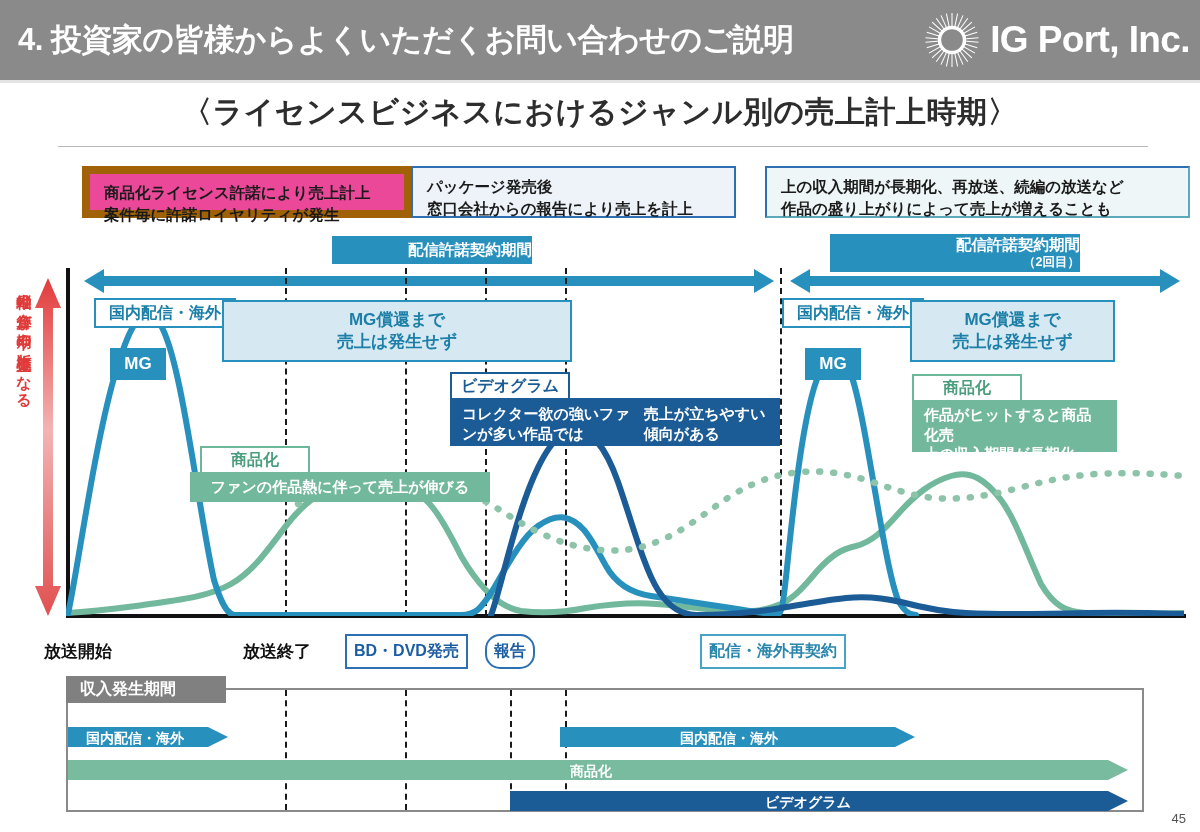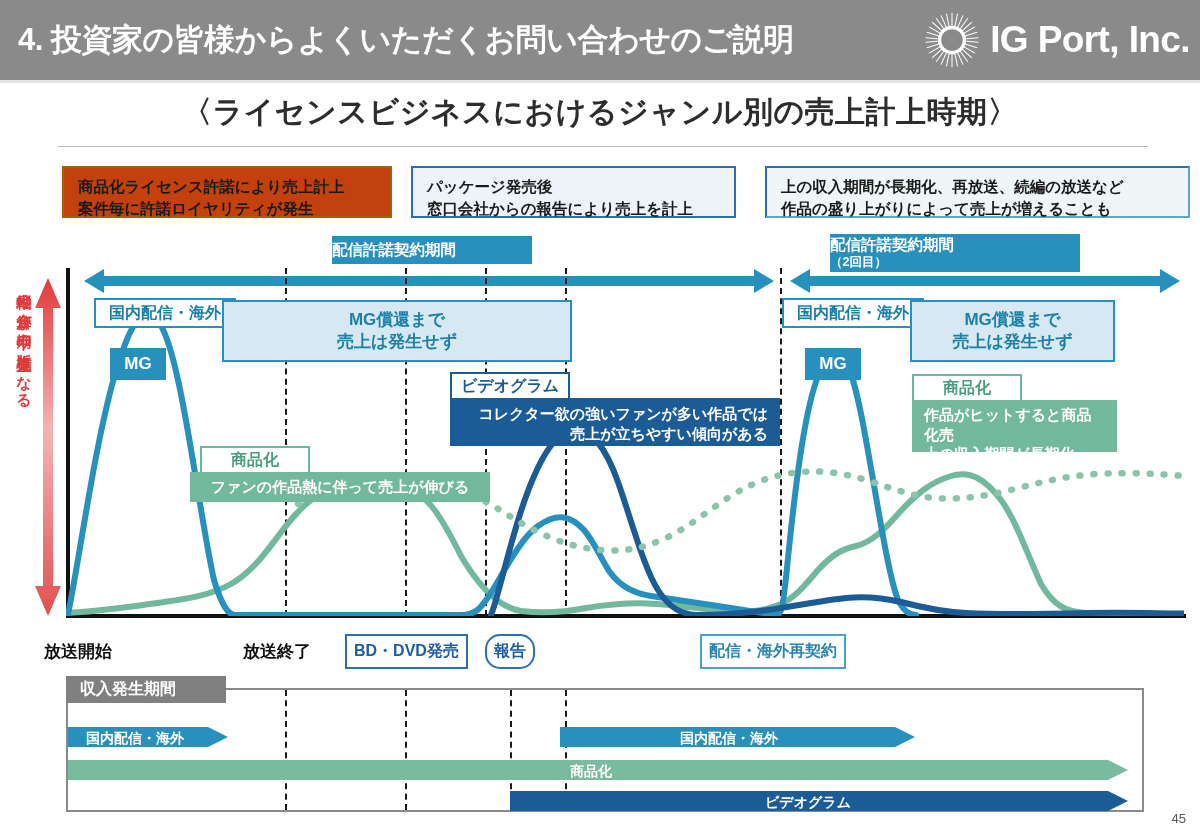--- a/index.html
+++ b/index.html
@@ -47,30 +47,30 @@
     position: absolute; left: 58px; top: 146px; width: 1090px; height: 1px;
     background: #b9b9b9;
   }
 
   
   .callout {
     position: absolute; padding: 8px 10px 8px 14px;
     font-size: 15.5px; line-height: 1.42; color: #1a1a1a; font-weight: 600;
     white-space: pre-line;
   }
-  .callout-green { background: #c2410c; border: 2px solid #a16207; }
+  .callout-green { background: #ec4899; border: 8px solid #a16207; margin-left: 20px; }
   .callout-blue  { background: #eef3fa; border: 2px solid #2d6fb0; }
   .callout-mix   { background: #eef6f7; border: 2px solid #5ea8bb;
                    border-left-color: #2d6fb0; border-top-color: #2d6fb0; }
 
   
   .period-tab {
     position: absolute; background: #2790bd; color: #fff;
     font-size: 15.5px; font-weight: 700; text-align: center;
-    display: flex; flex-direction: column; align-items: flex-start; justify-content: center;
+    display: flex; flex-direction: column; align-items: flex-end; justify-content: center;
     line-height: 1.18;
   }
   .period-tab .sub { font-size: 12.5px; font-weight: 600; }
 
   
   .darrow { position: absolute; }
 
   
   .chart-area {
     position: absolute; left: 66px; top: 268px; width: 1118px; height: 348px;
@@ -103,21 +103,21 @@
     align-items: center; justify-content: center; text-align: center;
     line-height: 1.3;
   }
   .chip-outline-blue { background: #fff; border: 2px solid #2790bd; color: #1c7fa8; }
   .chip-solid-teal   { background: #2790bd; color: #fff; }
   .chip-fill-lblue   { background: #d6e8f2; border: 2px solid #2790bd; color: #1c7fa8;
                        flex-direction: column; }
   .chip-outline-navy { background: #fff; border: 2px solid #1c5c95; color: #1a5c94; }
   .chip-solid-navy   { background: #1b5c96; color: #fff; text-align: left;
                        justify-content: flex-start; padding: 6px 12px;
-                       flex-direction: column; align-items: flex-end; }
+                       flex-direction: row; align-items: flex-start; }
   .chip-outline-grn  { background: #fff; border: 2px solid #6cb79a; color: #4a9e7d; }
   .chip-solid-green  { background: #72b89c; color: #fff; padding: 5px 12px;
                        text-align: left; justify-content: flex-start;
                        flex-direction: column; align-items: flex-start; }
 
   
   .tl-text {
     position: absolute; font-size: 17px; font-weight: 700; color: #111;
     white-space: nowrap;
   }

